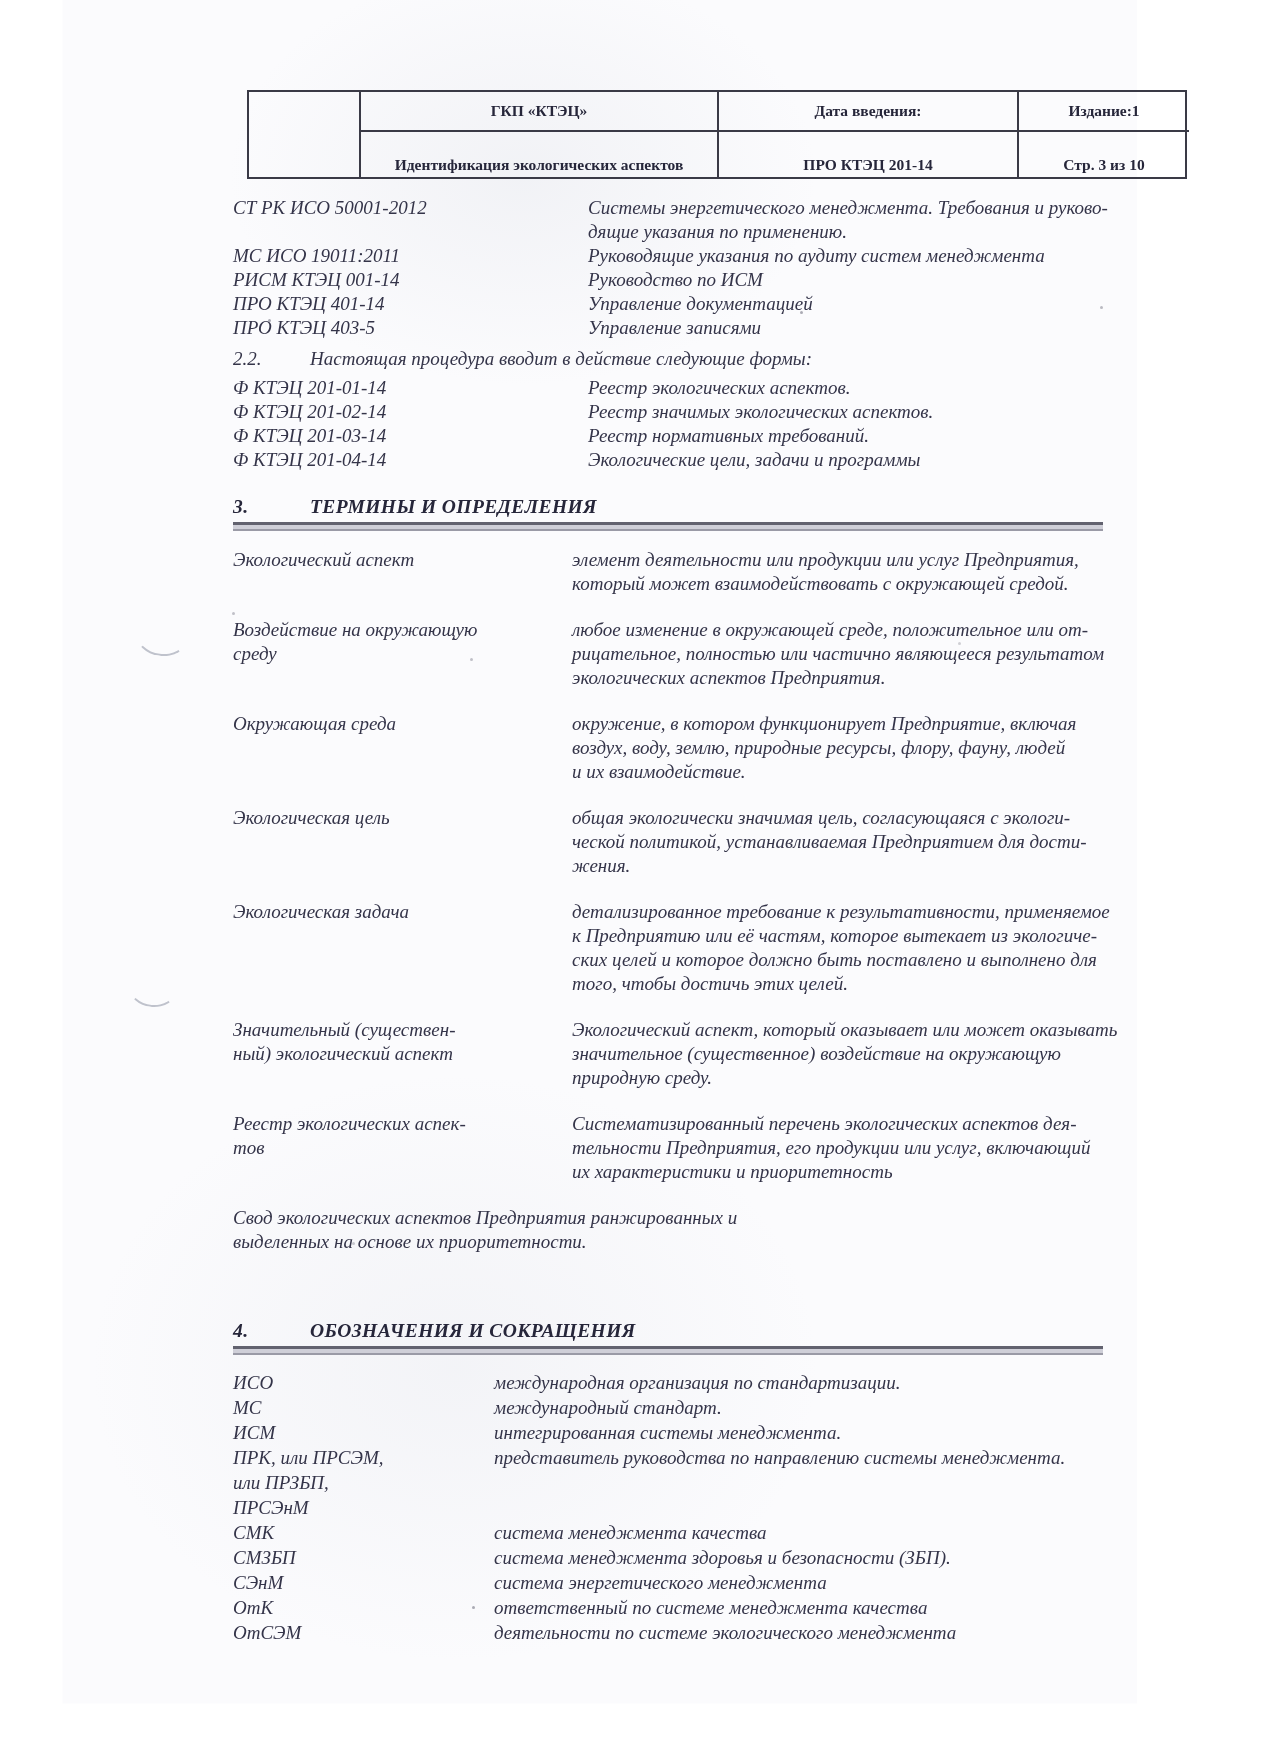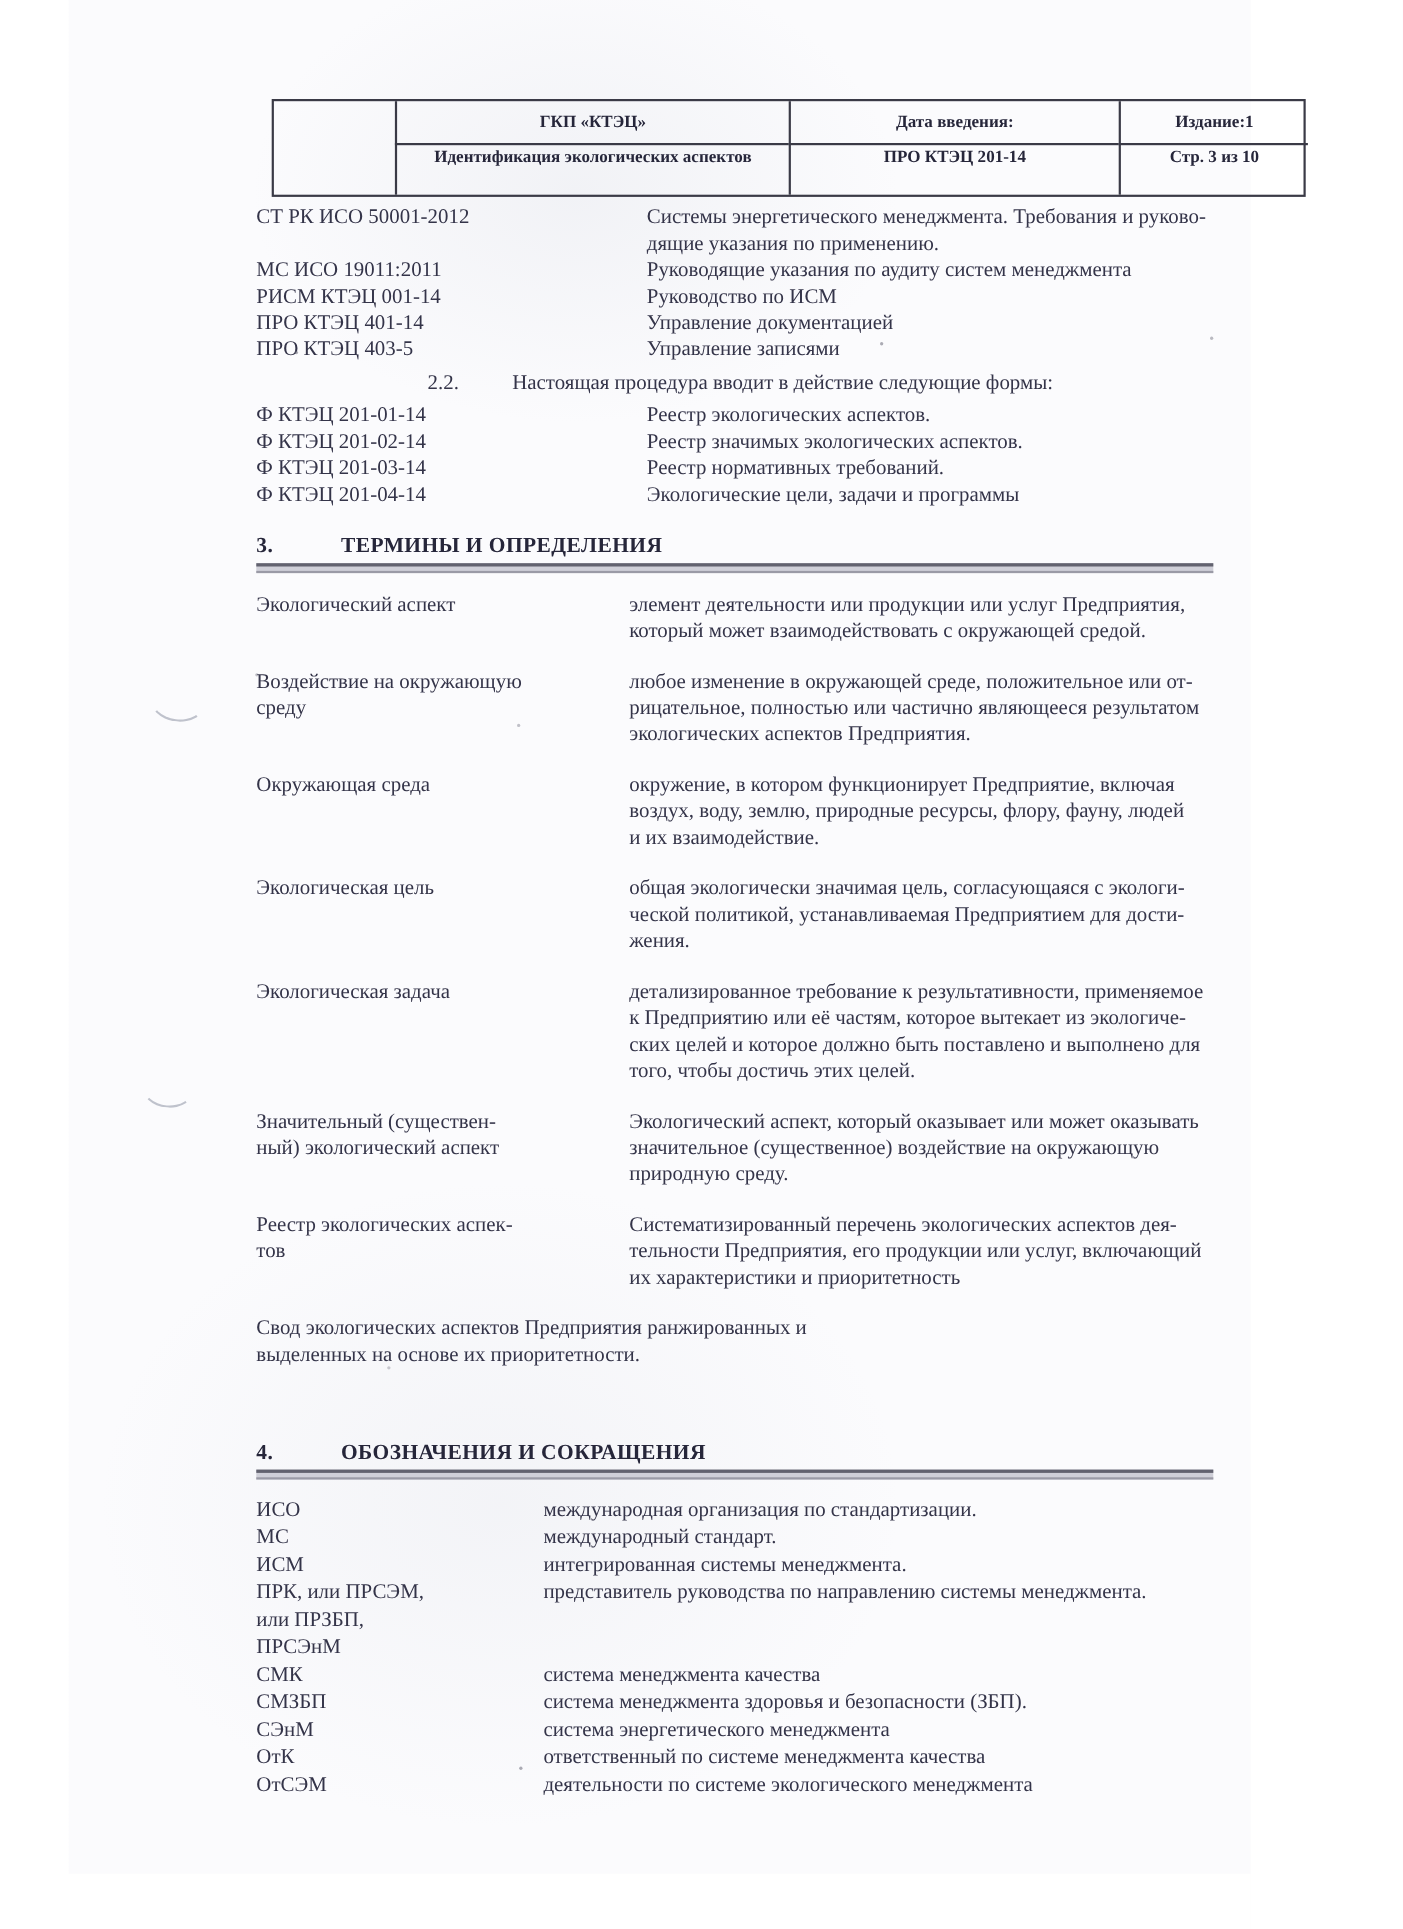--- a/index.html
+++ b/index.html
@@ -45,39 +45,40 @@
     box-sizing: border-box;
     display: flex;
     align-items: center;
     justify-content: center;
     text-align: center;
     padding: 2px 6px;
   }
   .cell.logo { grid-column: 1; grid-row: 1 / 3; }
   .cell.bl { border-left: 2px solid #3a3a46; }
   .cell.bt { border-top: 2px solid #3a3a46; }
-  .cell.r2 { align-items: flex-start; padding-top: 2px; text-align: center; }
+  .cell.r2 { align-items: flex-start; padding-top: 24px; text-align: center; }
 
   
   .content {
     position: absolute;
     left: 233px;
-    top: 186px;
+    top: 196px;
     width: 880px;
     font-size: 19px;
     line-height: 24px;
+    font-style: italic;
   }
   .pair-row { display: flex; align-items: flex-start; }
   .pair-row .k { flex: 0 0 auto; white-space: pre; }
   .pair-row .v { white-space: pre; }
   .refs .k, .forms .k { width: 355px; }
   .terms .k { width: 339px; }
   .abbrs .k { width: 261px; }
 
-  .clause { margin: 7px 0 5px 0; display: flex; justify-content: center; }
+  .clause { margin: 7px 0 5px 0; display: flex; }
   .clause .num { width: 77px; flex: 0 0 auto; }
 
   .section-heading {
     display: flex;
     font-weight: bold;
     font-size: 19.5px;
     letter-spacing: 0.4px;
     color: #26263a;
     margin-top: 23px;
   }

